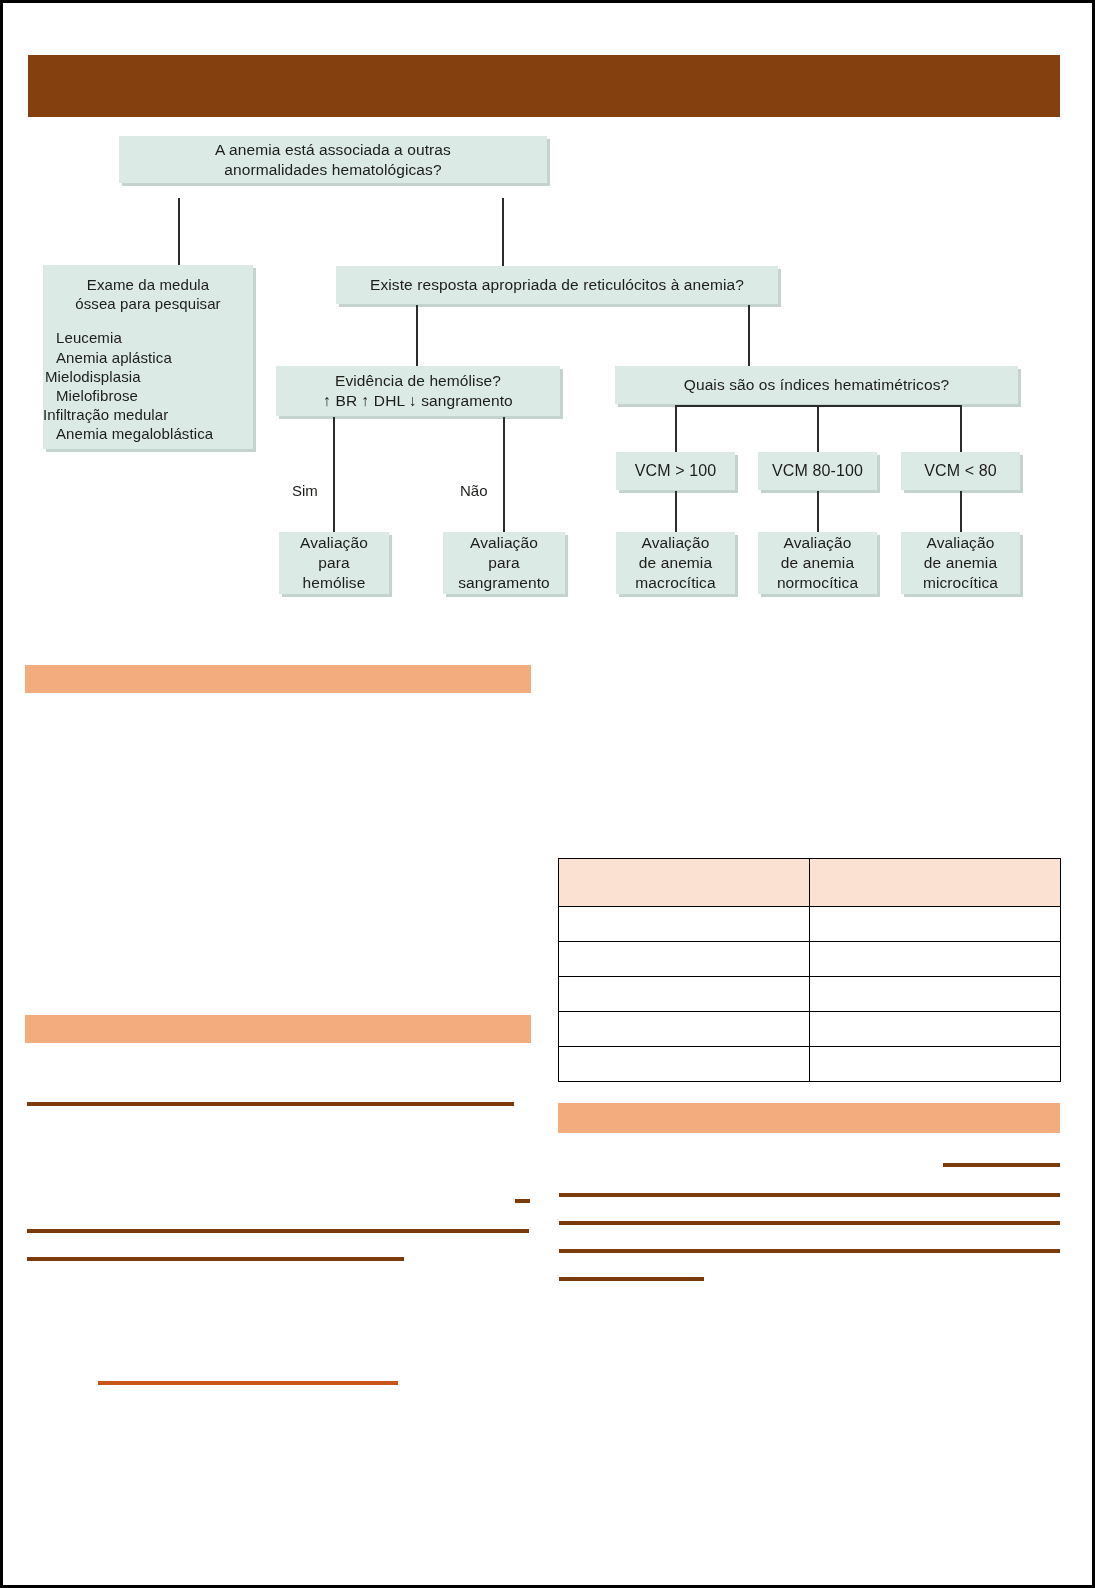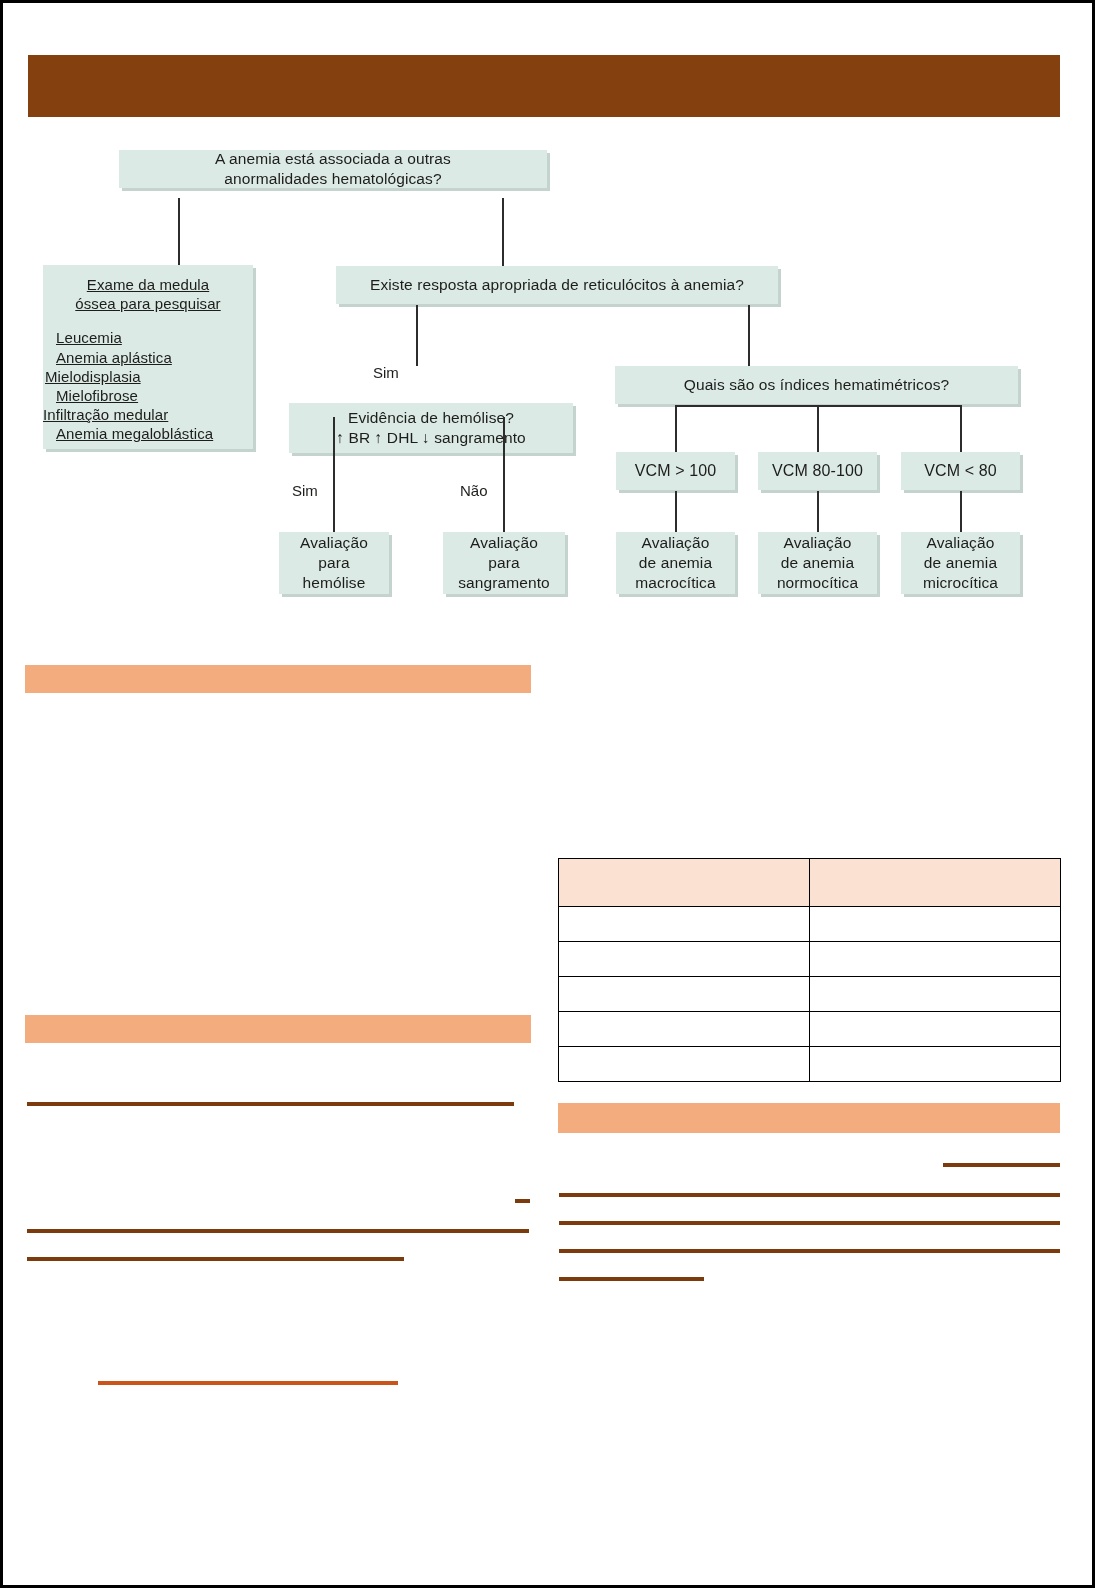--- a/index.html
+++ b/index.html
@@ -50,21 +50,20 @@
     display: flex;
     flex-direction: column;
     align-items: center;
     justify-content: center;
     box-shadow: 3px 3px 0 0 rgba(150,175,168,0.55);
   }
   .fbox.left-align {
     text-align: left;
     align-items: flex-start;
     justify-content: flex-start;
-    text-decoration: underline;
   }
   .fbox .ttl {
     text-align: center;
     width: 100%;
   }
   .fbox .lst {
     text-align: left;
     width: 100%;
   }
   .connector {
@@ -122,21 +121,21 @@
 </style>
 </head>
 <body>
 
 <div id="page">
 
   <div class="header-band"></div>
 
   <div id="flowchart">
 
-    <div class="fbox" style="left:116px; top:147px; width:428px; height:38px;">
+    <div class="fbox" style="left:116px; top:133px; width:428px; height:47px;">
       <span class="ttl">A anemia está associada a outras</span>
       <span class="ttl">anormalidades hematológicas?</span>
     </div>
 
     <div class="connector" style="left:175px; top:195px; height:68px;"></div>
     <div class="connector" style="left:499px; top:195px; height:68px;"></div>
     <div class="edge-label" style="left:125px; top:215px;">Sim</div>
     <div class="edge-label" style="left:448px; top:215px;">Não</div>
 
     <div class="fbox left-align" style="left:40px; top:262px; width:210px; height:184px; padding:10px 0 0 0; font-size:15px;">
@@ -153,21 +152,21 @@
 
     <div class="fbox" style="left:333px; top:263px; width:442px; height:38px;">
       <span class="ttl">Existe resposta apropriada de reticulócitos à anemia?</span>
     </div>
 
     <div class="connector" style="left:413px; top:302px; height:61px;"></div>
     <div class="connector" style="left:745px; top:302px; height:61px;"></div>
     <div class="edge-label" style="left:370px; top:316px;">Sim</div>
     <div class="edge-label" style="left:698px; top:316px;">Não</div>
 
-    <div class="fbox" style="left:286px; top:363px; width:284px; height:50px;margin-top:37px;">
+    <div class="fbox" style="left:273px; top:363px; width:284px; height:50px;">
       <span class="ttl">Evidência de hemólise?</span>
       <span class="ttl">↑ BR ↑ DHL ↓ sangramento</span>
     </div>
 
     <div class="connector" style="left:330px; top:414px; height:115px;"></div>
     <div class="connector" style="left:500px; top:414px; height:115px;"></div>
     <div class="edge-label" style="left:289px; top:434px;">Sim</div>
     <div class="edge-label" style="left:457px; top:434px;">Não</div>
 
     <div class="fbox" style="left:612px; top:363px; width:403px; height:38px;">

